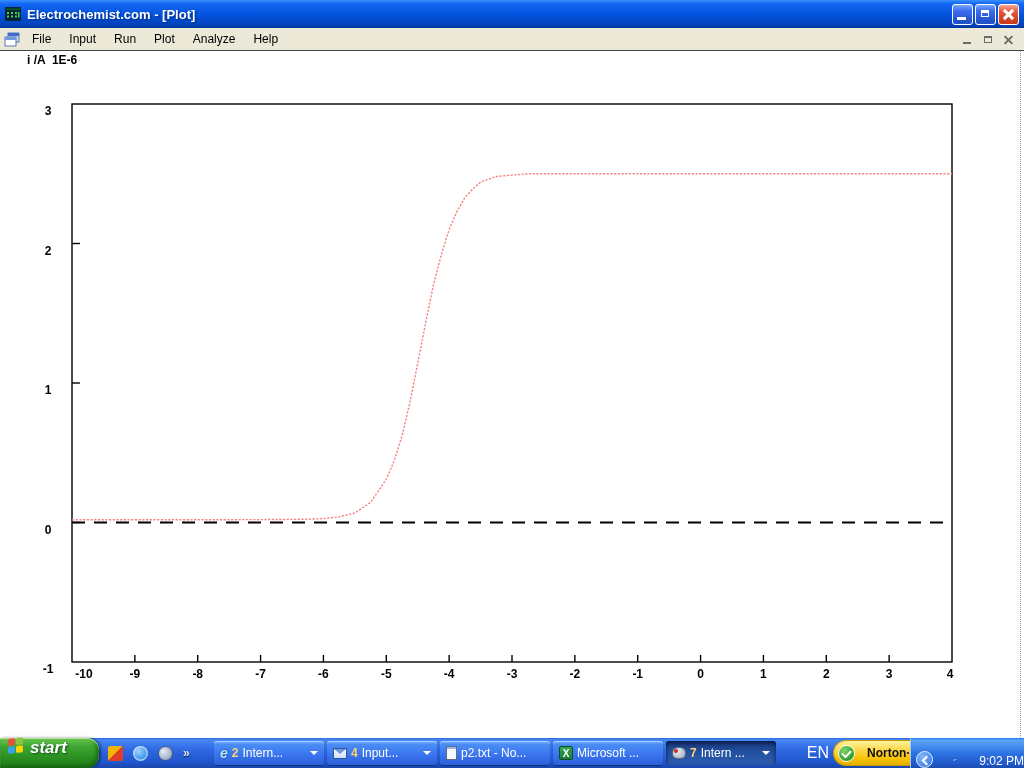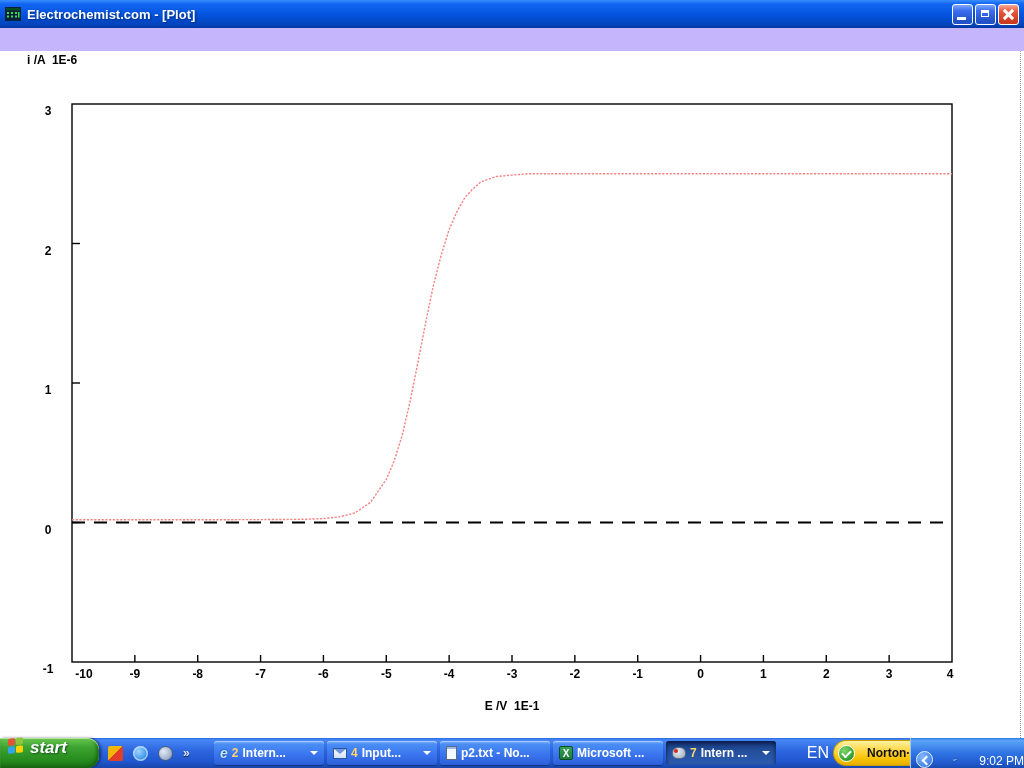--- a/index.html
+++ b/index.html
@@ -63,21 +63,21 @@
   .ql-chevron{color:#dce9ff;font-size:12px;font-weight:bold;text-shadow:0 1px 1px #123;}
 
   .tb-buttons{position:absolute;left:214px;top:3px;display:flex;gap:3px;}
   .tb-btn{width:110px;height:24px;border-radius:3px;box-sizing:border-box;cursor:default;
     background:linear-gradient(180deg,#81b2fa 0%,#4a8ef5 14%,#3a74ee 58%,#2c5fd8 100%);
     box-shadow:inset 0 1px 0 #a9ccff,0 1px 1px rgba(0,0,20,.35);
     display:flex;align-items:center;gap:4px;padding:0 6px;color:#fff;font-size:12px;}
   .tb-btn.active{background:linear-gradient(180deg,#16387f 0%,#24509d 45%,#2d5cb2 100%);
     box-shadow:inset 0 2px 4px rgba(0,0,25,.65);}
   .tb-count{color:#ffd36e;font-weight:bold;flex:0 0 auto;}
-  .tb-text{white-space:nowrap;overflow:hidden;flex:1;font-weight:bold;}
+  .tb-text{white-space:nowrap;overflow:hidden;flex:1;}
   .tb-arrow{width:0;height:0;border-left:4px solid transparent;border-right:4px solid transparent;
     border-top:4px solid #fff;margin-left:2px;flex:0 0 auto;}
   .tb-icon{flex:0 0 auto;}
   .icon-ie{color:#bfe6ff;font-weight:bold;font-style:italic;font-size:14px;line-height:14px;text-shadow:0 0 2px #06306e;}
   .icon-outlook{width:14px;height:11px;background:linear-gradient(180deg,#fdfdfd,#cfe0f7);border:1px solid #2c55a0;position:relative;box-sizing:border-box;}
   .icon-outlook::after{content:"";position:absolute;left:0;top:0;width:0;height:0;
     border-left:6px solid transparent;border-right:6px solid transparent;border-top:5px solid #6f96d8;}
   .icon-notepad{width:11px;height:14px;background:#f4f8ff;border:1px solid #5a6d86;box-shadow:inset 0 2px 0 #9db6e4;box-sizing:border-box;}
   .icon-excel{width:14px;height:14px;background:linear-gradient(180deg,#35a455,#1d7a38);color:#fff;
     font-size:10px;font-weight:bold;display:flex;align-items:center;justify-content:center;border-radius:2px;border:1px solid #0e4d20;box-sizing:border-box;}
@@ -125,20 +125,39 @@
       </g>
     </svg>
     <span class="title">Electrochemist.com - [Plot]</span>
     <div class="win-controls">
       <div class="win-btn btn-min"></div>
       <div class="win-btn btn-restore"></div>
       <div class="win-btn btn-close"></div>
     </div>
   </div>
 
+  <div class="menubar">
+    <svg class="mdi-sys-icon" viewBox="0 0 17 15">
+      <rect x="4" y="1" width="11" height="9" fill="#cdd8ea" stroke="#5a7ab0"></rect>
+      <rect x="4" y="1" width="11" height="3" fill="#3a6fd0"></rect>
+      <rect x="1" y="5" width="11" height="9" fill="#ffffff" stroke="#5a7ab0"></rect>
+      <rect x="1" y="5" width="11" height="3" fill="#6f9ae0"></rect>
+    </svg>
+    <span class="menu-item">File</span>
+    <span class="menu-item">Input</span>
+    <span class="menu-item">Run</span>
+    <span class="menu-item">Plot</span>
+    <span class="menu-item">Analyze</span>
+    <span class="menu-item">Help</span>
+    <div class="mdi-controls">
+      <div class="mdi-btn mdi-min"></div>
+      <div class="mdi-btn mdi-restore"></div>
+      <div class="mdi-btn mdi-close"></div>
+    </div>
+  </div>
 
   <div class="client">
     <div class="ylabel">i /A  1E-6</div>
     <svg id="plot-svg" class="plot-svg" width="1024" height="687">
         <rect x="72" y="53" width="880" height="558" fill="none" stroke="#000" stroke-width="1.4"></rect>
         <text x="84" y="627" text-anchor="middle">-10</text>
         <line x1="134.85714285714286" y1="611" x2="134.85714285714286" y2="604" stroke="#000" stroke-width="1.4"></line>
         <text x="134.85714285714286" y="627" text-anchor="middle">-9</text>
         <line x1="197.71428571428572" y1="611" x2="197.71428571428572" y2="604" stroke="#000" stroke-width="1.4"></line>
         <text x="197.71428571428572" y="627" text-anchor="middle">-8</text>
@@ -169,21 +188,20 @@
         <line x1="72" y1="471.5" x2="80" y2="471.5" stroke="#000" stroke-width="1.4"></line>
         <text x="48" y="482.5" text-anchor="middle">0</text>
         <line x1="72" y1="332" x2="80" y2="332" stroke="#000" stroke-width="1.4"></line>
         <text x="48" y="343" text-anchor="middle">1</text>
         <line x1="72" y1="192.5" x2="80" y2="192.5" stroke="#000" stroke-width="1.4"></line>
         <text x="48" y="203.5" text-anchor="middle">2</text>
         <text x="48" y="64" text-anchor="middle">3</text>
         <polyline points="72.0,471.5 952.0,471.5" fill="none" stroke="#000000" stroke-width="2" stroke-dasharray="13 9"></polyline>
         <polyline points="72.0,468.7 134.9,468.7 197.7,468.7 229.1,468.7 260.6,468.6 292.0,468.4 307.7,468.2 323.4,467.6 339.1,465.9 354.9,462.0 370.6,451.3 386.3,428.3 394.1,410.1 402.0,385.0 409.9,351.5 417.7,312.5 425.6,272.0 433.4,234.3 441.3,203.7 449.1,178.6 457.0,160.4 464.9,146.5 472.7,138.1 480.6,131.1 488.4,128.3 496.3,125.5 512.0,124.1 527.7,122.8 543.4,122.8 574.9,122.8 606.3,122.8 637.7,122.8 669.1,122.8 700.6,122.8 732.0,122.8 763.4,122.8 794.9,122.8 826.3,122.8 857.7,122.8 889.1,122.8 920.6,122.8 952.0,122.8" fill="none" stroke="#f58383" stroke-width="1.4" stroke-dasharray="2.2 1.5"></polyline>
       </svg>
-    <div class="xlabel">E /V  1E-1</div>
     <div class="right-dotted"></div>
   </div>
 
   <div class="taskbar">
     <div class="start">
       <span class="flag">
         <span class="f1"></span>
           <span class="f2"></span>
           <span class="f3"></span>
           <span class="f4"></span>

